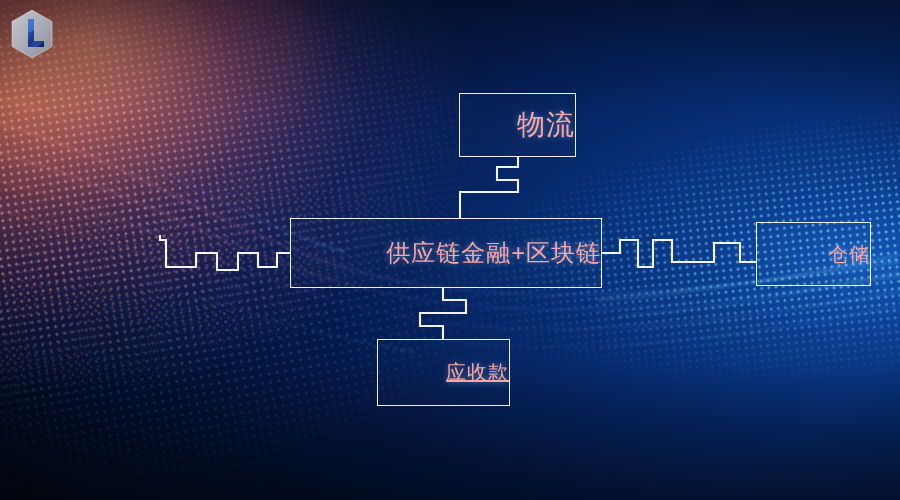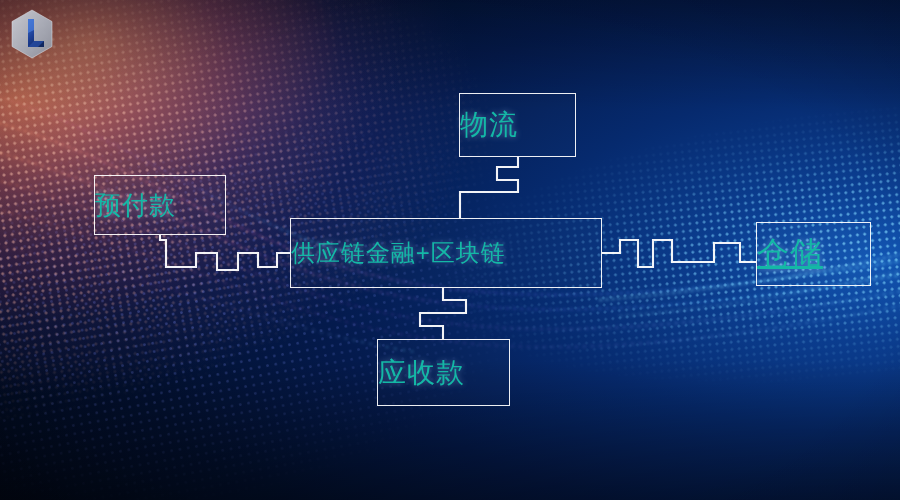--- a/index.html
+++ b/index.html
@@ -73,45 +73,45 @@
     position:absolute;left:8px;top:8px;width:48px;height:54px;
   }
 
   
   #connectors{position:absolute;inset:0;}
 
   .node{
     position:absolute;
     box-sizing:border-box;
     border:1.6px solid rgba(255,255,255,0.93);
-    display:flex;align-items:center;justify-content:flex-start;
-    color:#14b8a6;
+    display:flex;align-items:center;justify-content:flex-end;
+    color:#fca5a5;
     letter-spacing:.06em;
     white-space:nowrap;
     background:rgba(255,255,255,0.012);
   }
   .node-label{
     font-weight:400;
     text-shadow:0 0 6px rgba(180,215,255,0.45);
   }
 
   #node-center{left:290px;top:218px;width:312px;height:70px;}
   #node-center .node-label{font-size:24px;}
 
   #node-top{left:459px;top:93px;width:117px;height:64px;}
   #node-top .node-label{font-size:28px;}
 
   #node-bottom{left:377px;top:339px;width:133px;height:67px;}
-  #node-bottom .node-label{font-size:28px;}
+  #node-bottom .node-label{font-size:20px;text-decoration:underline;}
 
   #node-left{left:94px;top:175px;width:132px;height:60px;}
   #node-left .node-label{font-size:26px;}
 
   #node-right{left:756px;top:222px;width:115px;height:64px;}
-  #node-right .node-label{font-size:32px;text-decoration:underline;}
+  #node-right .node-label{font-size:20px;}
 </style>
 </head>
 <body>
 
 <div id="stage">
 
   <div class="bg-layer" id="bg-base"></div>
   <div class="bg-layer" id="bg-warm"></div>
   <div class="bg-layer" id="bg-warm2"></div>
   <div class="bg-layer" id="bg-dots-warm"></div>
@@ -184,23 +184,20 @@
   </svg>
 
   <div class="node" id="node-center">
     <span class="node-label">供应链金融+区块链</span>
   </div>
 
   <div class="node" id="node-top">
     <span class="node-label">物流</span>
   </div>
 
-  <div class="node" id="node-left">
-    <span class="node-label">预付款</span>
-  </div>
 
   <div class="node" id="node-right">
     <span class="node-label">仓储</span>
   </div>
 
   <div class="node" id="node-bottom">
     <span class="node-label">应收款</span>
   </div>
 
 </div>

